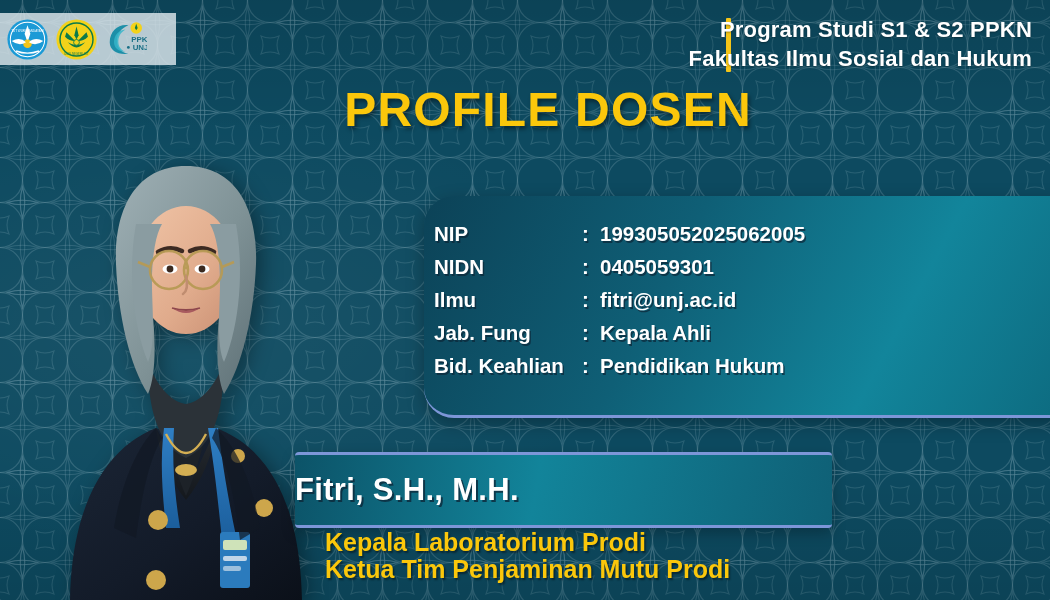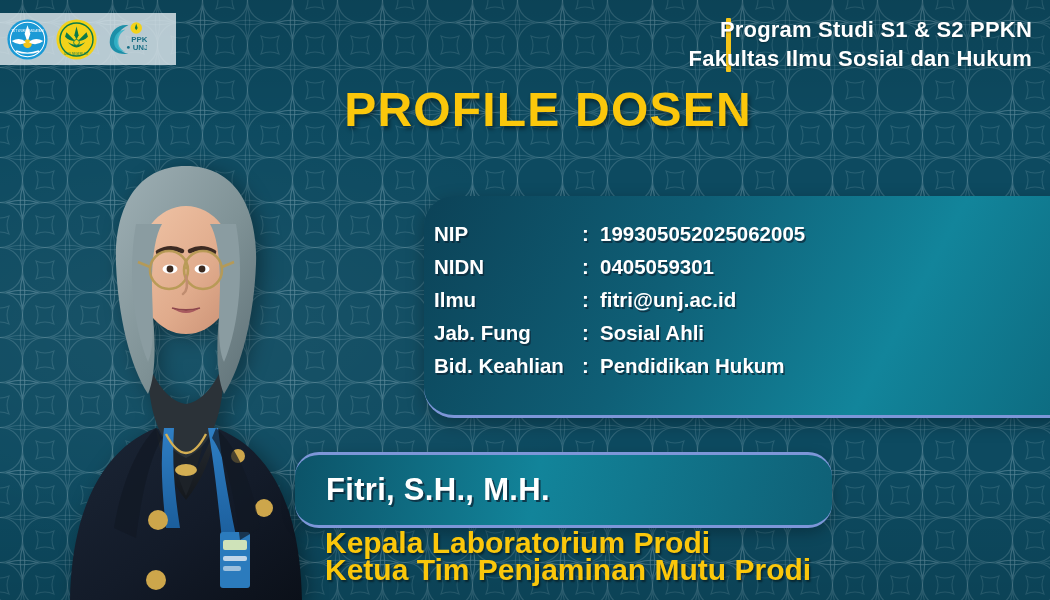--- a/index.html
+++ b/index.html
@@ -100,38 +100,37 @@
     text-shadow:1.5px 1.5px 0 rgba(12,40,58,0.75);
   }
   .info-label { width:148px; flex:0 0 148px; }
   .info-colon { width:18px; flex:0 0 18px; }
   .info-value { white-space:nowrap; }
 
   
   .name-banner {
     position:absolute; left:295px; top:452px;
     width:537px; height:76px; z-index:6;
-    border-radius:24px;
+    border-radius:4px;
     background:linear-gradient(100deg,#0c5368 0%, #12849a 45%, #0f6076 100%);
     border-top:3px solid #7d96d8;
     border-bottom:3px solid #7d96d8;
     box-shadow:0 5px 14px rgba(0,0,0,0.25);
     display:flex; align-items:center;
-    padding-left:31px;
   }
   .name-text {
     font-size:31px; font-weight:bold; color:#ffffff; letter-spacing:0.3px;
     text-shadow:2px 2px 0 rgba(12,40,58,0.8);
     white-space:nowrap;
   }
 
   
   .roles {
     position:absolute; left:325px; top:529px; z-index:6;
-    color:#fbc70b; font-weight:bold; font-size:30px; line-height:27px;
+    color:#fbc70b; font-weight:bold; font-size:25px; line-height:27px;
     text-shadow:1.5px 1.5px 2px rgba(0,0,0,0.45);
   }
   .roles div { white-space:nowrap; }
 </style>
 </head>
 <body>
 
 <div id="stage">
 
   <div class="bg-pattern"></div>
@@ -318,21 +317,21 @@
 
       <div class="info-row">
         <span class="info-label">Ilmu</span>
         <span class="info-colon">:</span>
         <span class="info-value">fitri@unj.ac.id</span>
       </div>
 
       <div class="info-row">
         <span class="info-label">Jab. Fung</span>
         <span class="info-colon">:</span>
-        <span class="info-value">Sosial Ahli</span>
+        <span class="info-value">Kepala Ahli</span>
       </div>
 
       <div class="info-row">
         <span class="info-label">Bid. Keahlian</span>
         <span class="info-colon">:</span>
         <span class="info-value">Pendidikan Hukum</span>
       </div>
 
     </div>
   </div>

